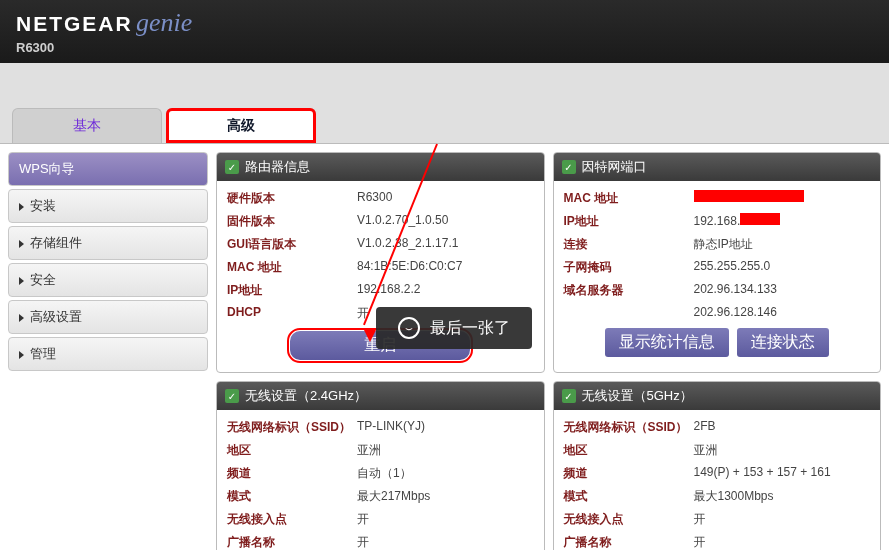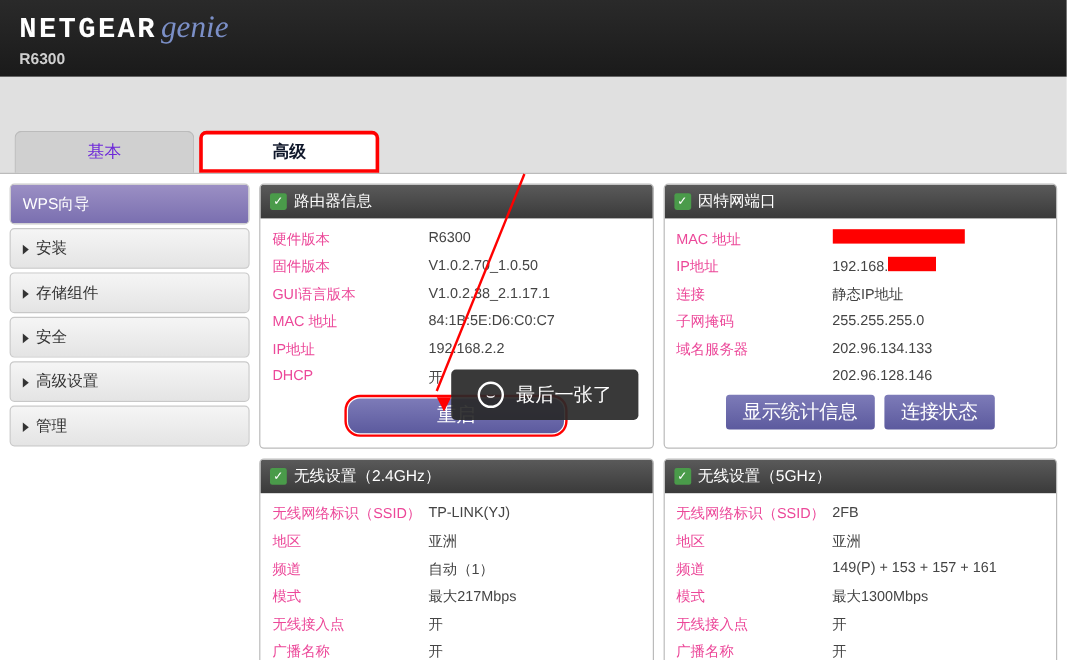--- a/index.html
+++ b/index.html
@@ -1,35 +1,35 @@
 <!DOCTYPE html>
 <html><head>
 <meta charset="utf-8">
 <style>
 * { margin:0; padding:0; box-sizing:border-box; }
 body { font-family:Arial,"Microsoft YaHei",sans-serif; background:#fff; font-size:12px; width:889px; }
 .header { background:linear-gradient(#2a2a2a,#1a1a1a); color:#fff; padding:8px 16px; }
-.brand { font-size:24px; letter-spacing:2px; font-weight:bold;font-family:Liberation Mono, monospace; }
+.brand { font-size:21px; letter-spacing:2px; font-weight:bold; }
 .genie { color:#7b8fc7; font-style:italic; font-family:serif; font-size:26px; letter-spacing:0; }
 .model { color:#cfcfcf; font-size:13px; margin-top:2px; font-weight:bold; }
 .tabs { display:flex; align-items:flex-end; padding:0 12px; background:#e0e0e0; border-bottom:1px solid #bbb; }
 .tab { padding:8px 60px; background:#d0d0d0; border:1px solid #bbb; border-bottom:none; border-radius:6px 6px 0 0; margin-right:4px; cursor:pointer; font-size:14px; color:#6d28d9; }
 .tab.active { background:#fff; color:#0f172a; font-weight:bold; outline:3px solid red; outline-offset:-3px;margin-top:45px; }
 .main { display:flex; padding:8px; gap:8px; background:#fff; }
 .sidebar { width:200px; }
 .side-item { background:linear-gradient(#f5f5f5,#e4e4e4); border:1px solid #c8c8c8; border-radius:4px; padding:7px 10px; margin-bottom:3px; font-size:13px; color:#333; cursor:pointer; }
 .side-item.active { background:linear-gradient(#9b8fc4,#7a6fb0); color:#fff; }
 .side-item .arrow { display:inline-block; width:0; height:0; border-left:5px solid #333; border-top:4px solid transparent; border-bottom:4px solid transparent; margin-right:6px; vertical-align:middle; }
 .content { flex:1; display:grid; grid-template-columns:1fr 1fr; gap:8px; position:relative; }
 .panel { border:1px solid #bbb; border-radius:4px; overflow:hidden; background:#fff; }
 .panel-hd { background:linear-gradient(#5a5a5a,#3a3a3a); color:#fff; padding:5px 8px; font-size:13px; display:flex; align-items:center; gap:6px; }
 .chk { width:14px; height:14px; background:#4a9b4a; border-radius:2px; display:inline-flex; align-items:center; justify-content:center; color:#fff; font-size:10px; }
 .panel-body { padding:6px 10px; }
 .row { display:flex; padding:3px 0; font-size:12px; }
-.row .k { width:130px; color:#ec4899; font-weight:normal; }
+.row .k { width:130px; color:#7f1d1d; font-weight:bold; }
 .row .v { color:#444; }
 .link { color:#1a6aa8; text-decoration:underline; cursor:pointer; font-weight:bold; }
 .redbar { display:inline-block; width:110px; height:12px; background:red; }
 .btn-row { display:flex; gap:8px; justify-content:center; padding:6px; }
 .btn { background:linear-gradient(#7d7bb8,#5c5a9e); color:#fff; border:none; border-radius:3px; padding:4px 14px; font-size:16px; cursor:pointer; }
 .btn.boxed { outline:2px solid red; outline-offset:1px; }
 .overlay { position:absolute; left:160px; top:155px; background:rgba(40,40,40,.92); color:#fff; padding:10px 22px; border-radius:4px; font-size:16px; display:flex; align-items:center; gap:10px; z-index:10; }
 .smile { width:22px; height:22px; border:2px solid #fff; border-radius:50%; display:inline-flex; align-items:center; justify-content:center; font-size:12px; }
 .arrow-line { position:absolute; left:220px; top:-8px; width:2px; height:195px; background:red; transform:rotate(22deg); transform-origin:top; z-index:5; }
 .arrow-head { position:absolute; left:148px; top:178px; width:0; height:0; border-top:12px solid red; border-left:6px solid transparent; border-right:6px solid transparent; z-index:5; }

